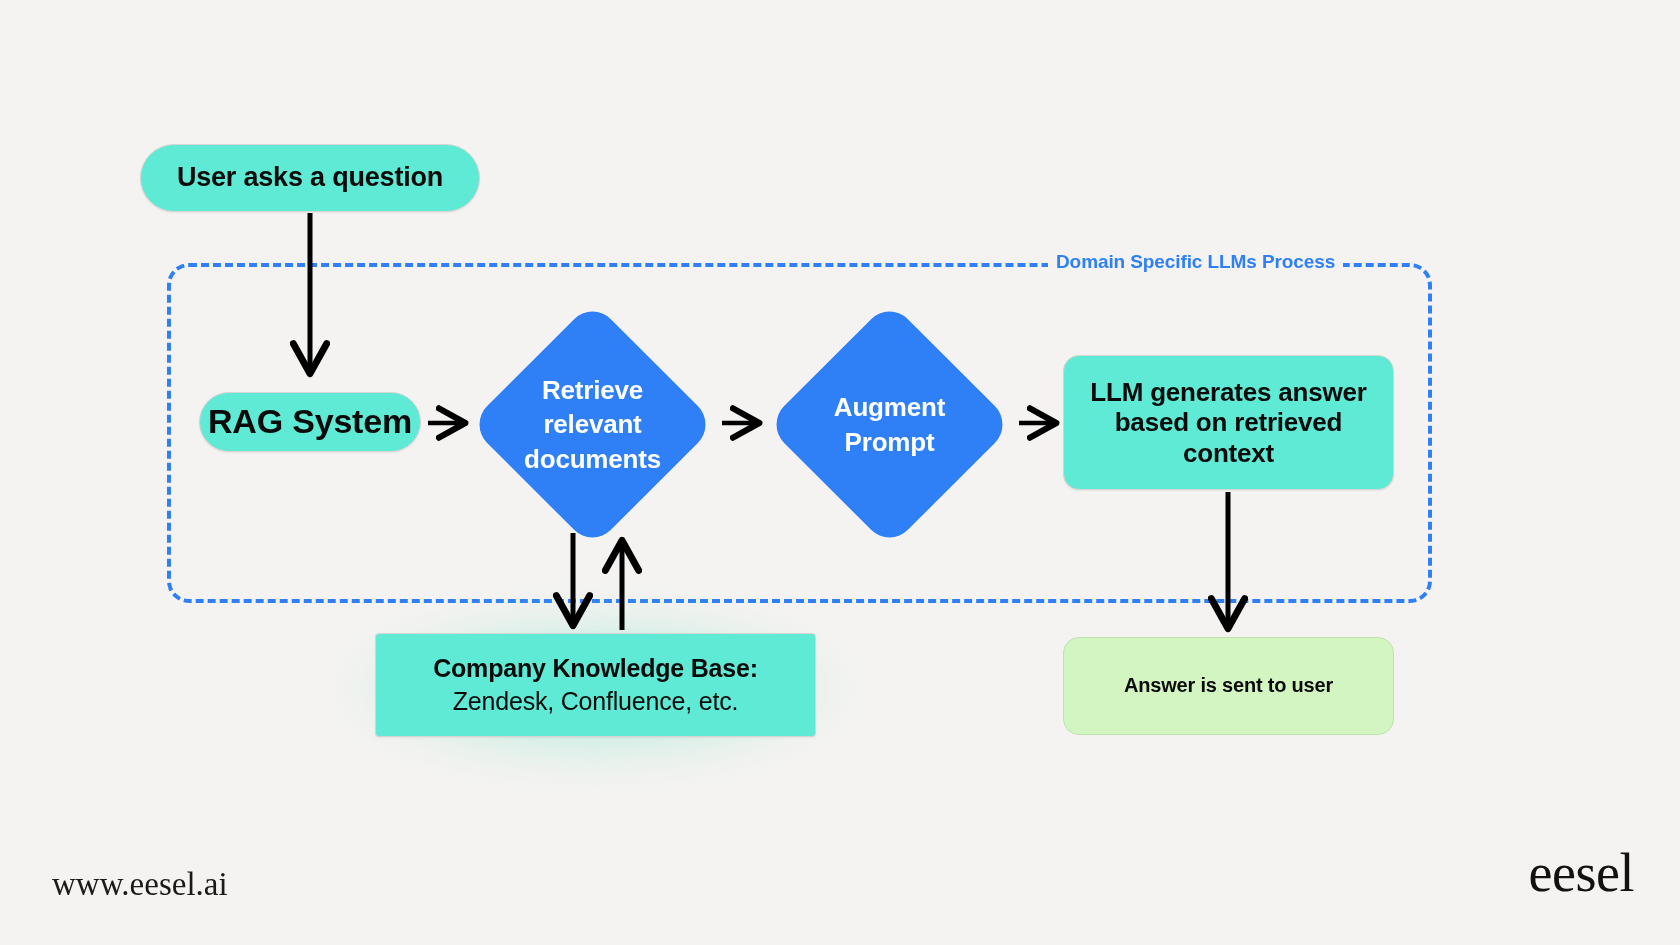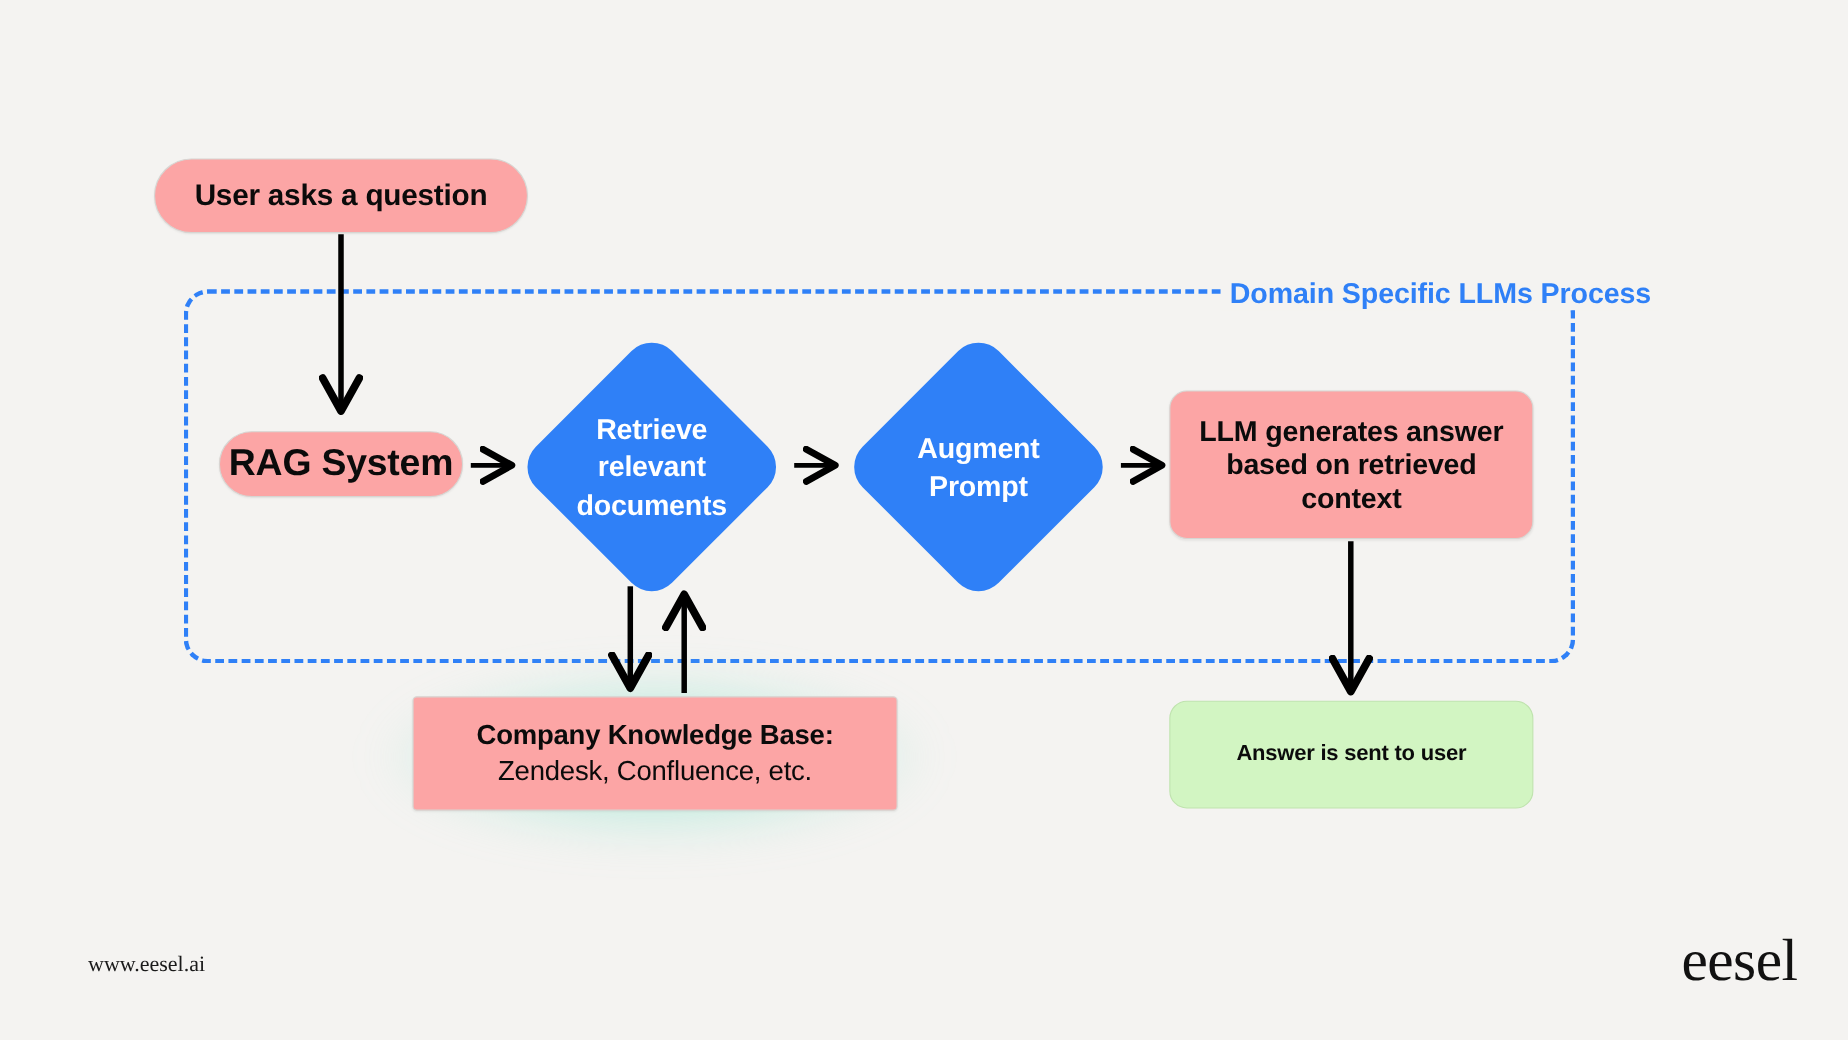--- a/index.html
+++ b/index.html
@@ -23,21 +23,21 @@
     display: flex;
     align-items: center;
     justify-content: center;
     text-align: center;
     color: #0b0b0b;
     font-weight: bold;
     line-height: 1.17;
     letter-spacing: -0.2px;
   }
   .box {
-    background: #fca5a5;
+    background: #5eead4;
     border: 1px solid #d7d5d2;
     border-radius: 16px;
     box-shadow: 0 1px 2px rgba(0,0,0,0.06);
   }
 
   
   #node-user-question {
     left: 140px; top: 144px; width: 340px; height: 68px;
     font-size: 27px;
     border-radius: 34px;
@@ -119,46 +119,45 @@
   
   #dashed-region {
     position: absolute;
     left: 167px; top: 263px; width: 1265px; height: 340px;
     border: 4px dashed #2f80f7;
     border-radius: 22px;
     pointer-events: none;
   }
   #dashed-region-label {
     position: absolute;
-    left: 1110px; top: 251px;
+    left: 1048px; top: 251px;
     background: #f4f3f1;
     padding: 0 8px;
     color: #2f80f7;
-    font-size: 26px;
+    font-size: 19px;
     font-weight: bold;
     letter-spacing: -0.1px;
     white-space: nowrap;
   }
 
   
   #arrow-layer {
     position: absolute;
     left: 0; top: 0; width: 1680px; height: 945px;
     pointer-events: none;
     z-index: 5;
   }
 
   
   #footer-url {
     position: absolute;
     left: 52px; top: 866px;
     font-family: "Liberation Serif", serif;
-    font-size: 20px;
+    font-size: 33px;
     color: #1a1a1a;
-    margin-left: 28px;
   }
   #brand-logo {
     position: absolute;
     right: 46px; top: 846px;
     font-family: "Liberation Serif", serif;
     font-size: 54px;
     color: #111111;
     letter-spacing: -0.5px;
     line-height: 1;
   }

